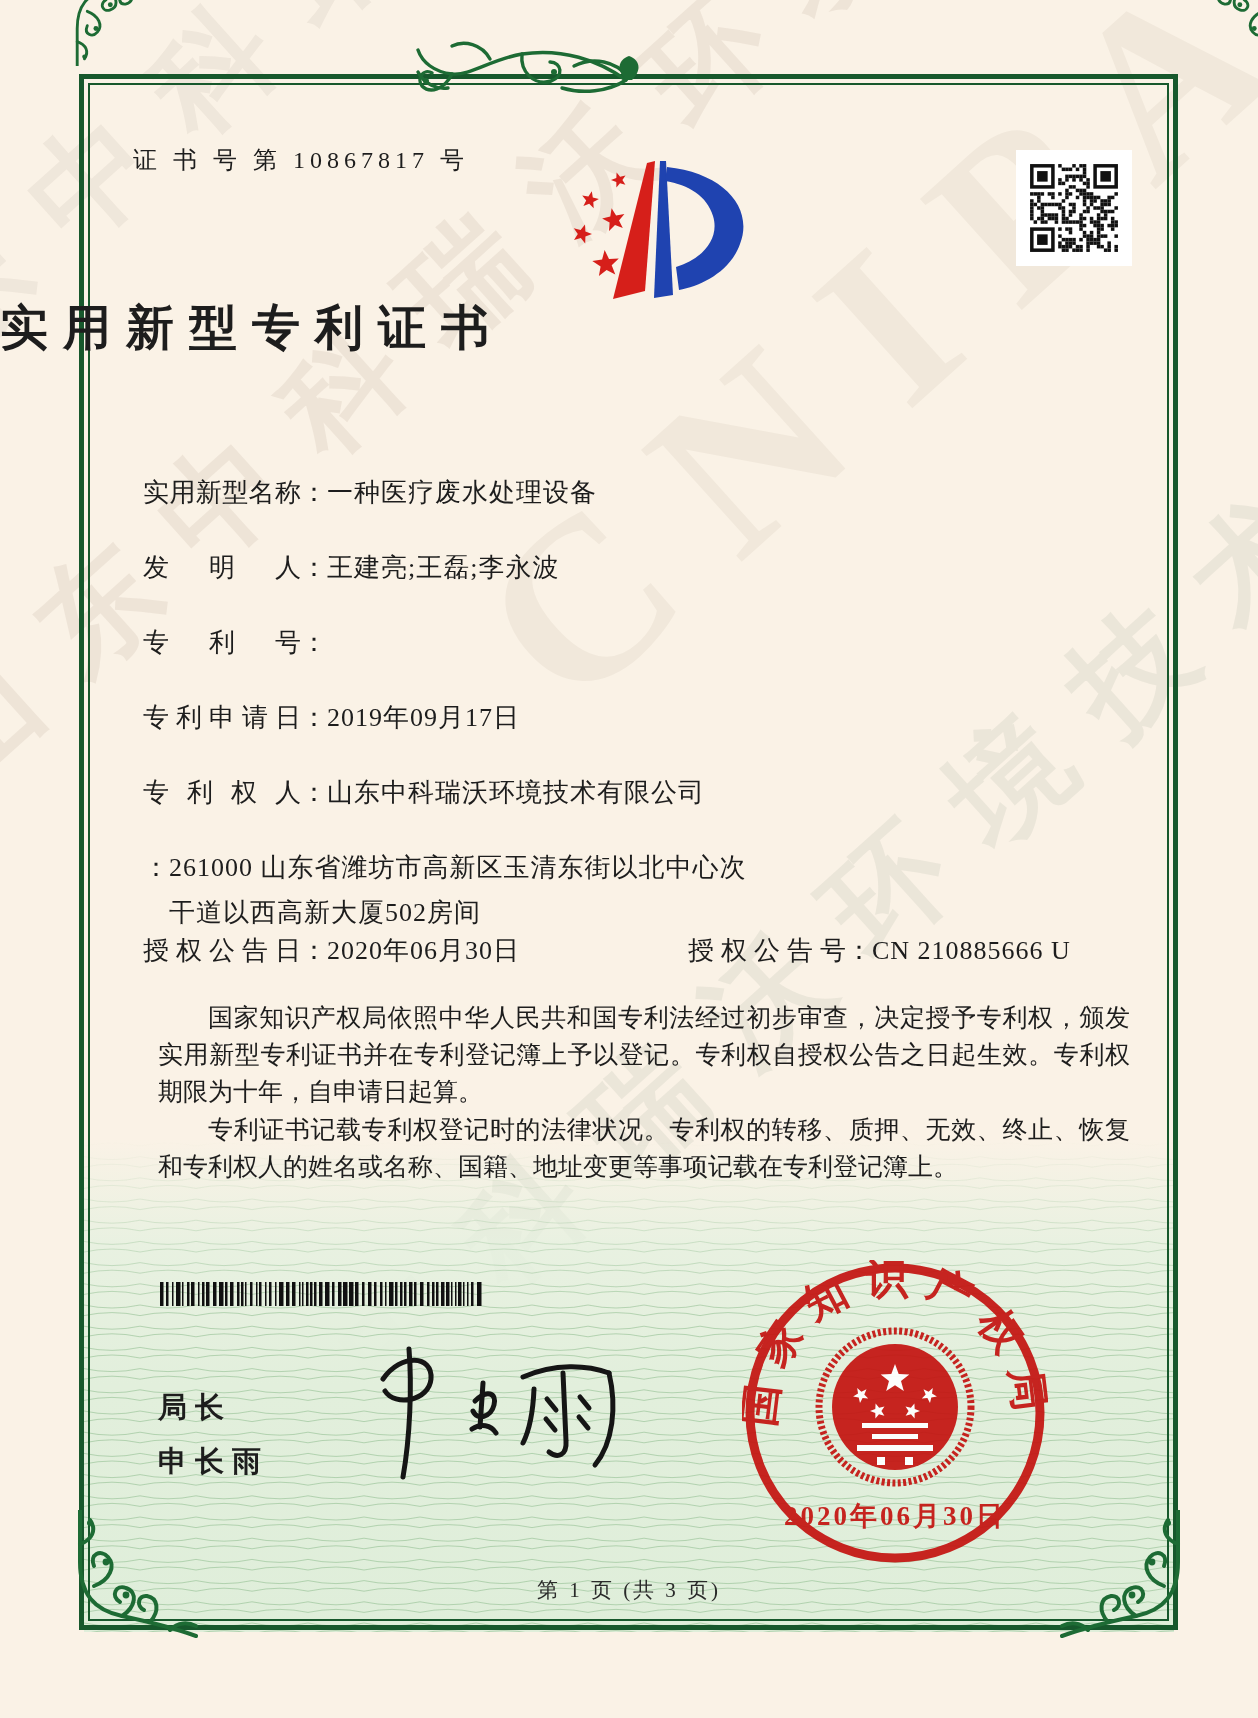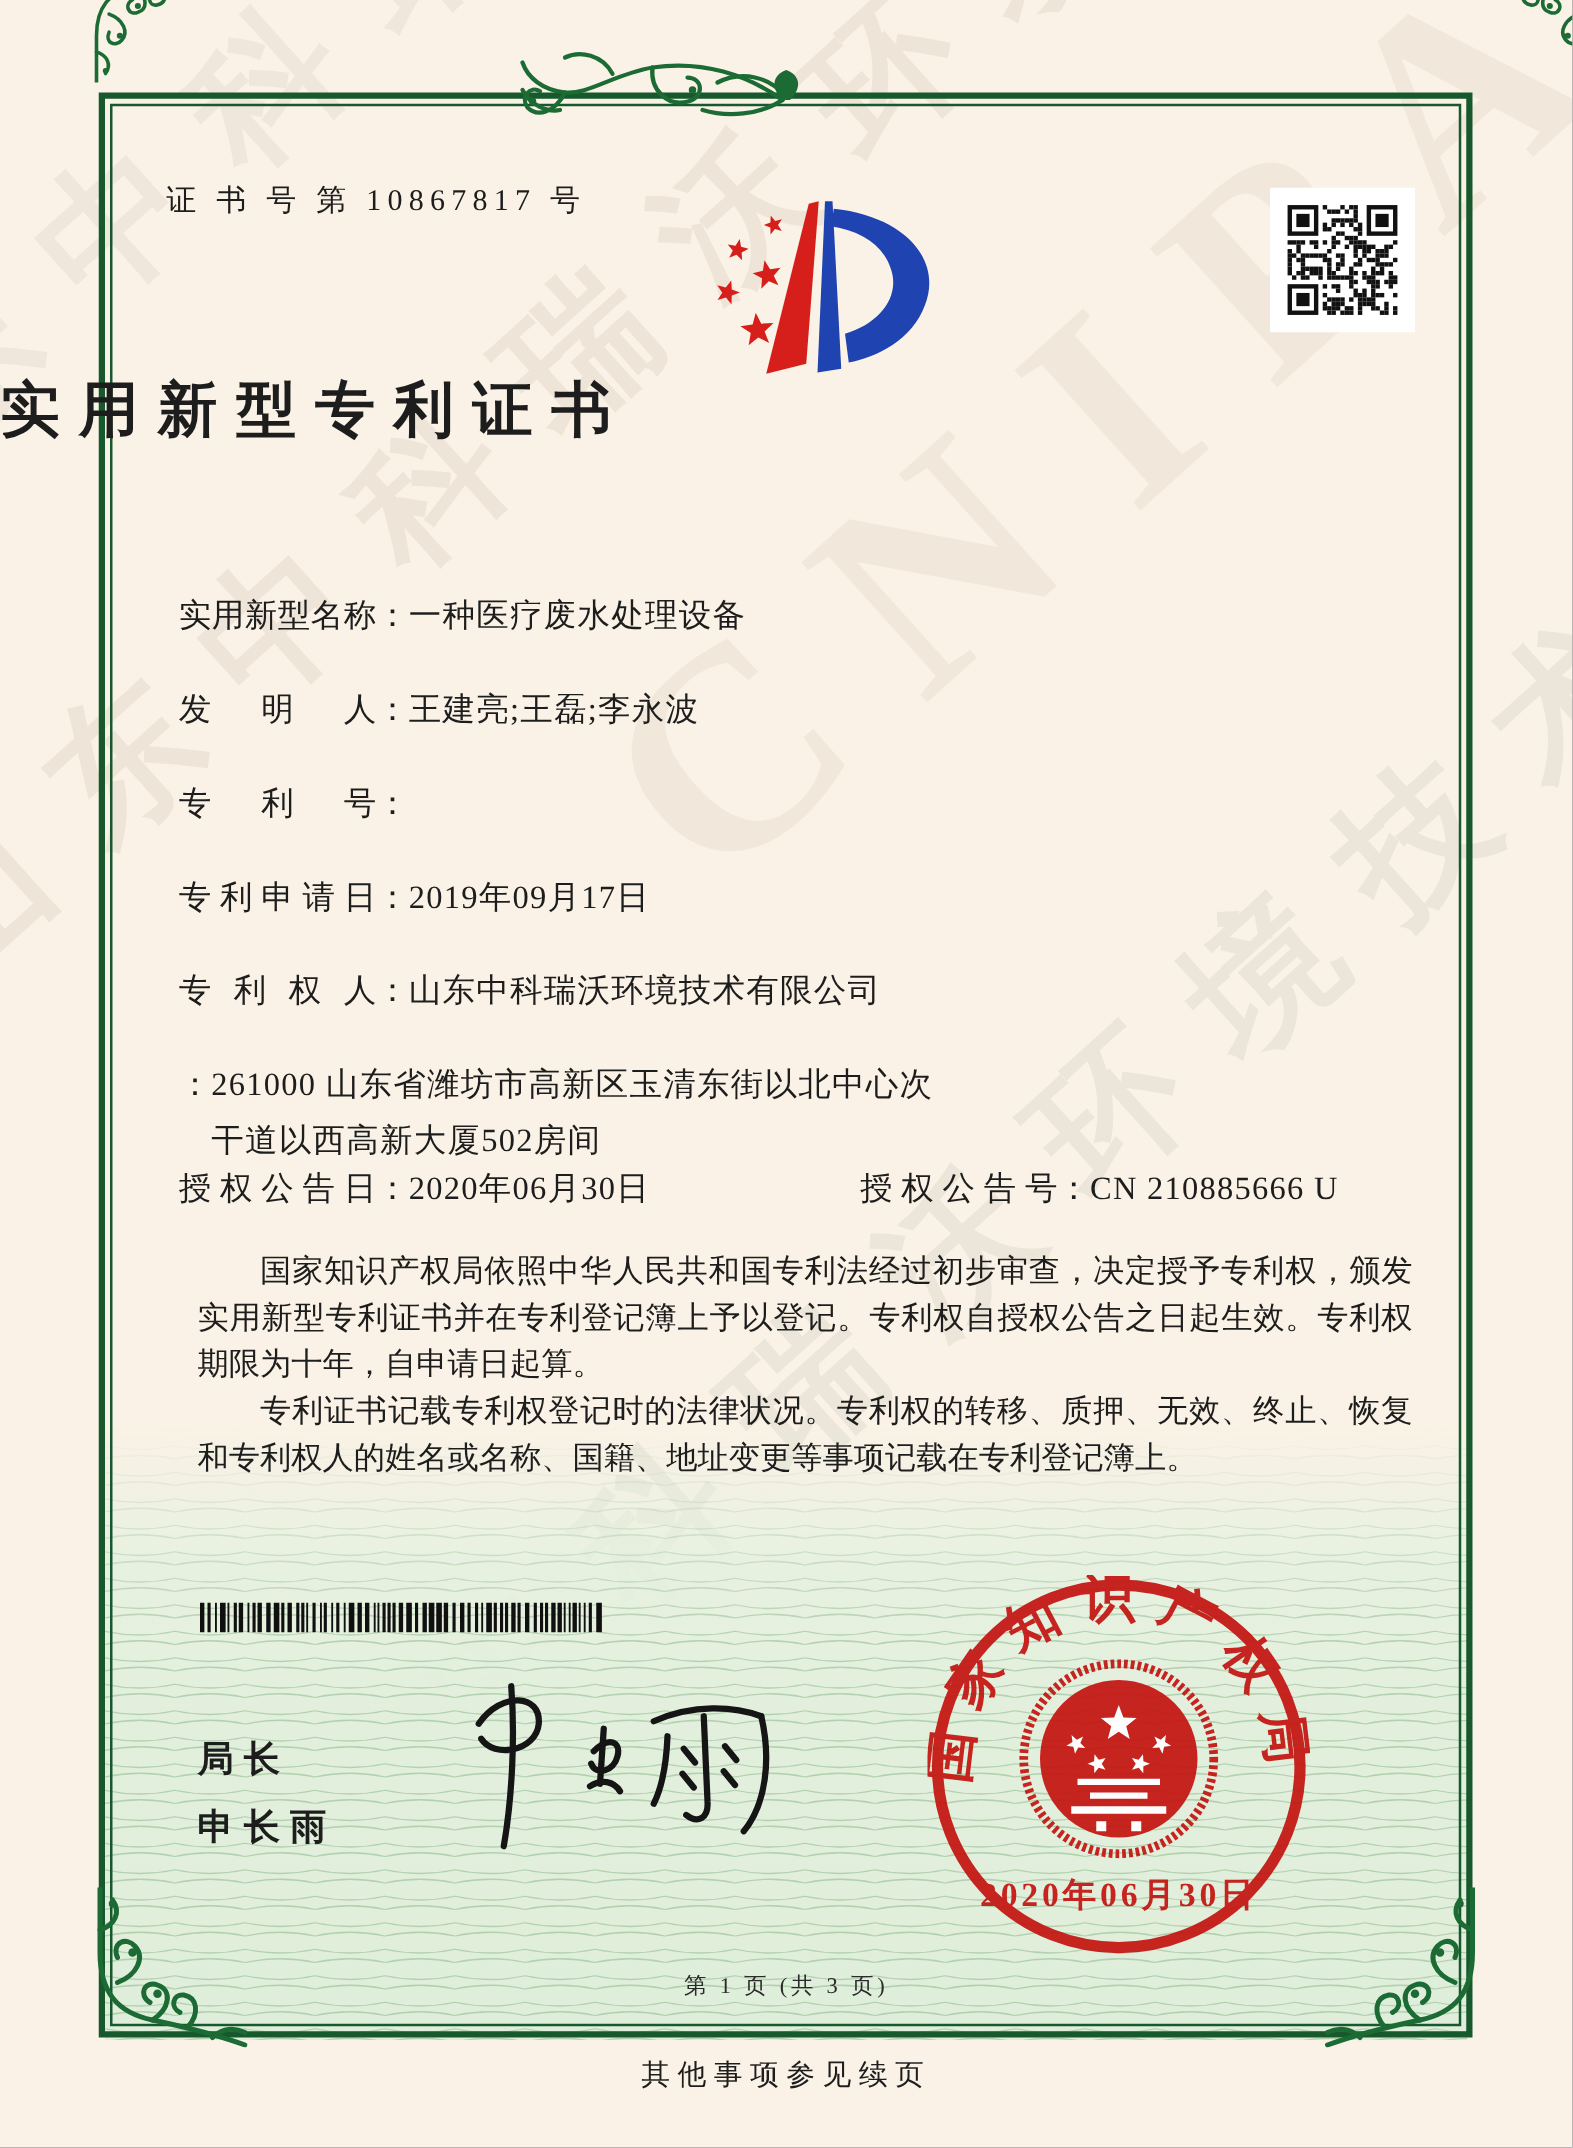--- a/index.html
+++ b/index.html
@@ -53,21 +53,21 @@
             font-family:"Liberation Serif", serif;}
   
   .barcode{position:absolute; left:158px; top:1282px;}
   .director-label{position:absolute; left:158px; top:1388px; font-size:29px; font-weight:bold;
             font-family:"Liberation Sans", sans-serif; letter-spacing:8px;}
   .director-name{position:absolute; left:158px; top:1442px; font-size:29px; font-weight:bold;
             font-family:"Liberation Sans", sans-serif; letter-spacing:8px;}
   .signature{position:absolute; left:325px; top:1345px;}
   .seal{position:absolute; left:742px; top:1260px;}
   .page-footer{position:absolute; left:0; right:0; top:1576px; text-align:center;
-            font-size:18px; letter-spacing:3px; color:#2a2a2a;}
+            font-size:21px; letter-spacing:3px; color:#2a2a2a;}
   .cont-note{position:absolute; left:0; right:0; top:1644px; text-align:center;
             font-size:23px; letter-spacing:6px;}
 </style>
 </head>
 <body>
 
 <div class="page">
 
   <div class="wm wm-4">山东中科瑞沃环境技术有限公司</div>
   <div class="wm wm-1">山东中科瑞沃环境技术有限公司</div>
@@ -555,21 +555,20 @@
       <rect x="-33" y="10" width="66" height="5"></rect>
       <rect x="-23" y="21" width="46" height="5"></rect>
       <rect x="-38" y="32" width="76" height="6"></rect>
       <rect x="-18" y="44" width="8" height="8"></rect>
         <rect x="10" y="44" width="8" height="8"></rect>
     </g>
     <text x="0" y="112" text-anchor="middle" font-size="27" font-weight="bold" fill="#c41310" letter-spacing="3" font-family="Liberation Serif, serif">2020年06月30日</text>
   </svg>
 
   <div class="page-footer">第 1 页 (共 3 页)</div>
-  <div class="cont-note">其他事项参见续页</div>
 
 <div class="corner c-br">
     <svg viewBox="0 0 128 128">
       <g fill="none" stroke="#1d6b34" stroke-width="4" stroke-linecap="round">
         <path d="M10,0 L10,52 C10,84 24,100 52,106 C80,112 104,118 126,126"></path>
         <path d="M52,106 C66,97 68,82 56,78 C46,74 40,86 50,92"></path>
         <path d="M80,112 C90,101 88,88 77,86 C68,85 66,96 74,100"></path>
         <path d="M24,76 C40,70 46,56 38,47 C31,39 19,44 24,56"></path>
         <path d="M10,34 C22,30 27,20 20,10"></path>
         <path d="M100,120 C108,112 118,112 126,116"></path>

